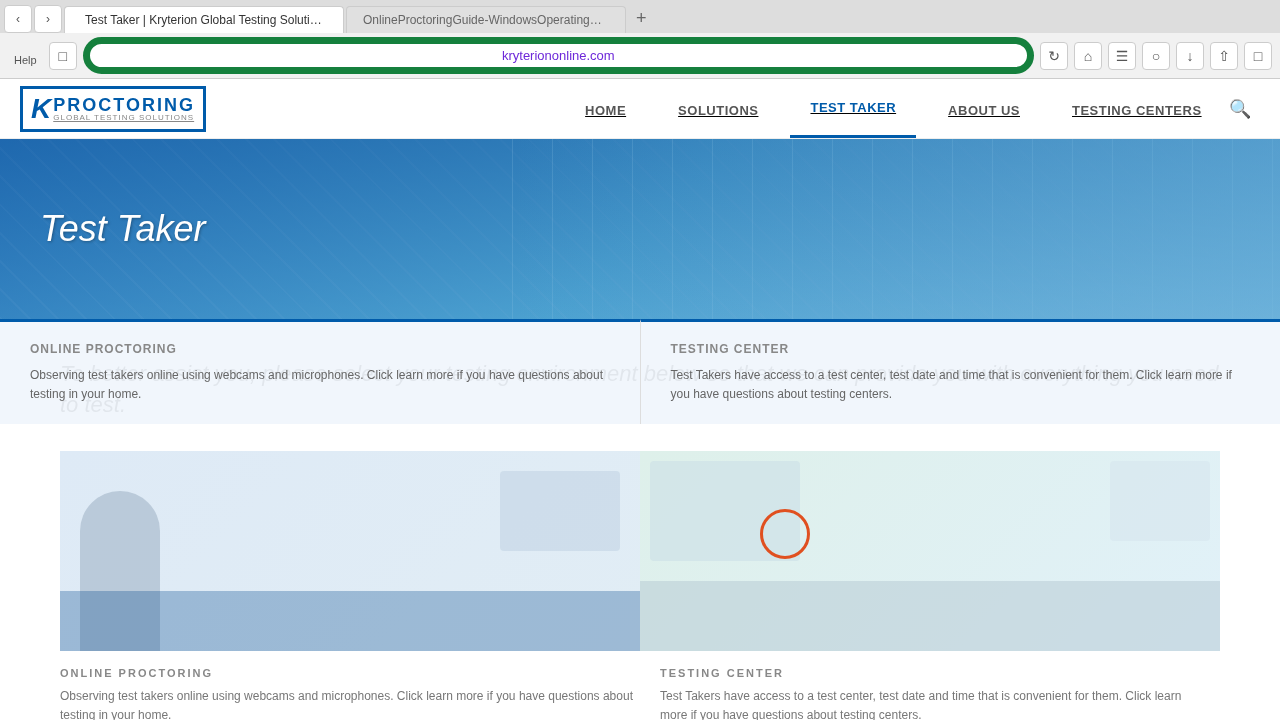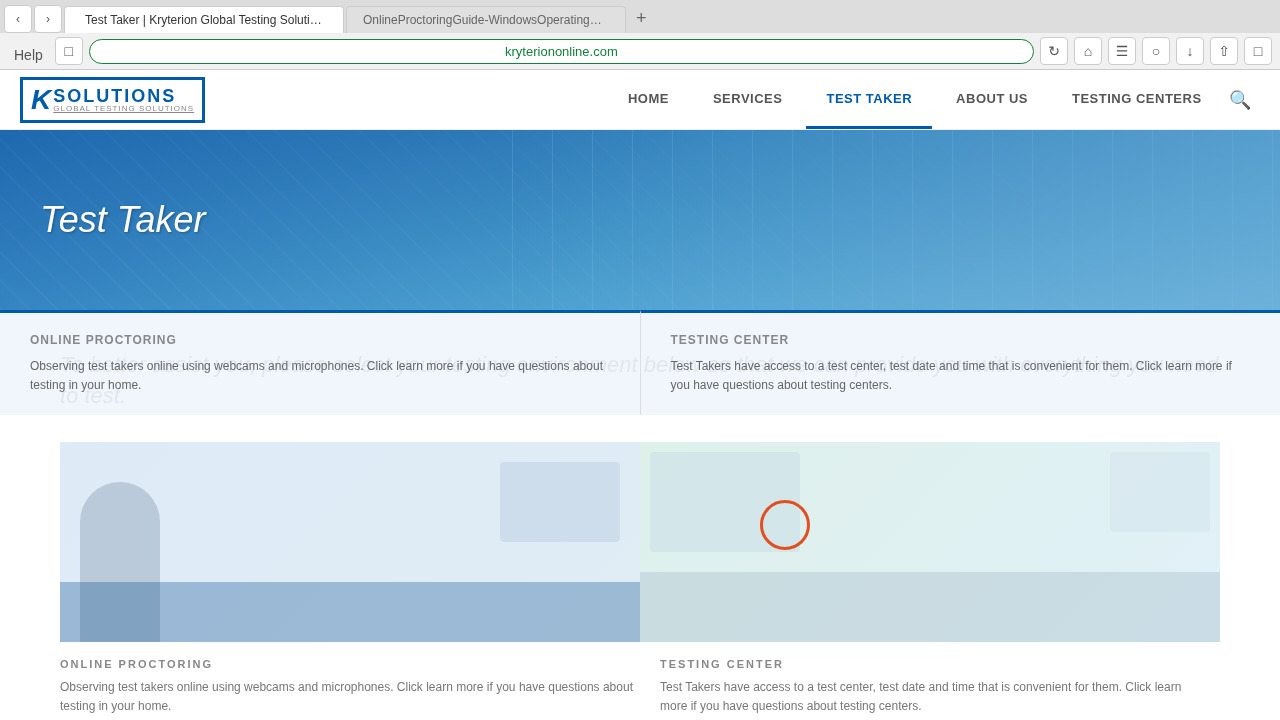--- a/index.html
+++ b/index.html
@@ -61,25 +61,25 @@
     .browser-address-row {
       display: flex;
       align-items: center;
       padding: 4px 8px;
       gap: 6px;
       background: #f1f1f1;
     }
     .address-bar {
       flex: 1;
       background: #fff;
-      border: 1px solid #15803d;
+      border: 7px solid #15803d;
       border-radius: 20px;
       padding: 4px 16px;
       font-size: 13px;
-      color: #15803d;
+      color: #6d28d9;
       text-align: center;
     }
     .browser-action-btn {
       width: 28px; height: 28px;
       border: 1px solid #ccc;
       background: #fff;
       border-radius: 4px;
       display: flex; align-items: center; justify-content: center;
       cursor: pointer;
       font-size: 14px;
@@ -134,22 +134,23 @@
       text-decoration: underline;
     }
     .logo-box {
       border: 3px solid #005baa;
       padding: 4px 8px;
       display: flex;
       align-items: center;
     }
     .nav-links {
       display: flex;
-      align-items: flex-start;
-      gap: 4px;
+      align-items: flex-end;
+      gap: 12px;
+      text-decoration: underline;
     }
     .nav-link {
       padding: 20px 20px;
       font-size: 13px;
       font-weight: 600;
       color: #555;
       text-decoration: none;
       letter-spacing: 0.5px;
       cursor: pointer;
       white-space: nowrap;
@@ -324,48 +325,48 @@
 
 <div class="browser-chrome">
   <div class="browser-tabs">
     <div class="browser-nav-btn">‹</div>
     <div class="browser-nav-btn">›</div>
     <div class="browser-tab active">Test Taker | Kryterion Global Testing Solutions</div>
     <div class="browser-tab inactive">OnlineProctoring​Guide-WindowsOperatingSystem.pdf</div>
     <button class="new-tab-btn">+</button>
   </div>
   <div class="browser-address-row">
-    <div style="font-size:14px;color:#555;padding:2px 6px;margin-top:8px;">Help</div>
+    <div style="font-size:11px;color:#555;padding:2px 6px;margin-top:8px;">Help</div>
     <div class="browser-action-btn">□</div>
     <div class="address-bar">kryteriononline.com</div>
     <div class="browser-action-btn">↻</div>
     <div class="browser-action-btn">⌂</div>
     <div class="browser-action-btn">☰</div>
     <div class="browser-action-btn">○</div>
     <div class="browser-action-btn">↓</div>
     <div class="browser-action-btn">⇧</div>
     <div class="browser-action-btn">□</div>
   </div>
 </div>
 
 <div class="website">
 
   <nav class="site-nav">
     <div class="site-logo">
       <div class="logo-box">
         <span class="logo-k">K</span>
         <div class="logo-text">
-          <span class="logo-ryterion">SOLUTIONS</span>
+          <span class="logo-ryterion">PROCTORING</span>
           <span class="logo-sub">GLOBAL TESTING SOLUTIONS</span>
         </div>
       </div>
     </div>
     <div class="nav-links">
       <a class="nav-link">HOME</a>
-      <a class="nav-link">SERVICES</a>
+      <a class="nav-link">SOLUTIONS</a>
       <a class="nav-link active">TEST TAKER</a>
       <a class="nav-link">ABOUT US</a>
       <a class="nav-link">TESTING CENTERS</a>
     </div>
     <div class="nav-search">🔍</div>
   </nav>
 
   <div class="hero-section">
     <div class="hero-bg"></div>
     <div class="hero-overlay-img"></div>

